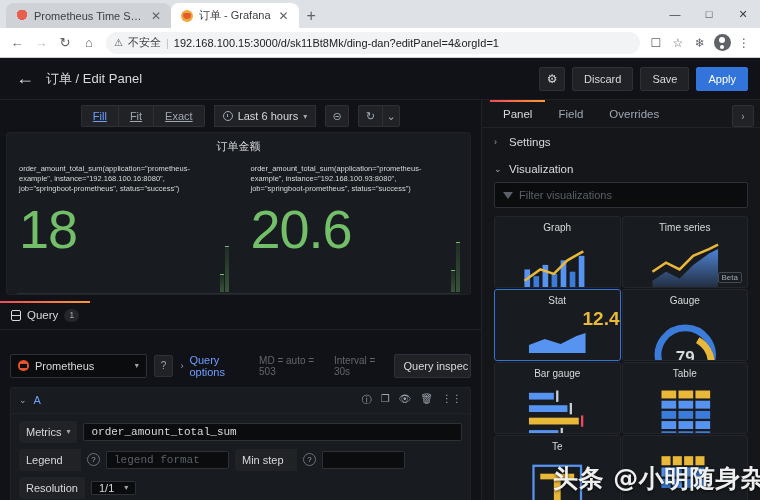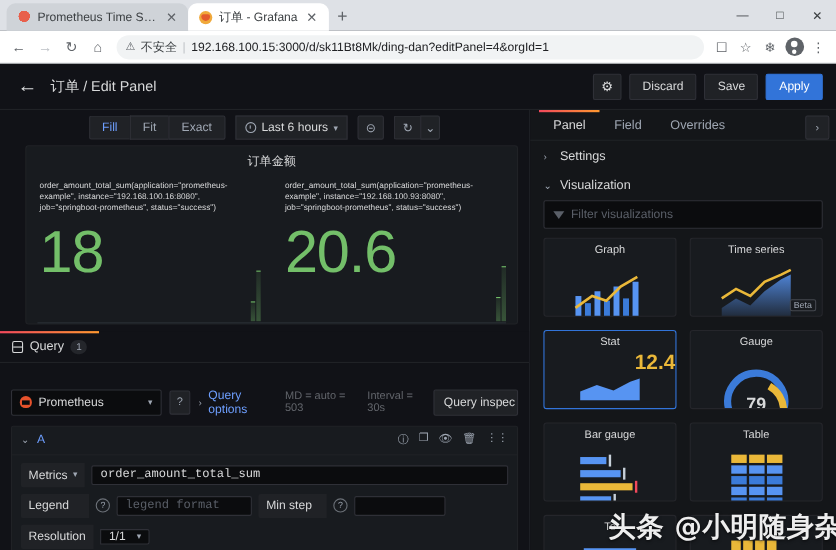--- a/index.html
+++ b/index.html
@@ -215,20 +215,21 @@
   .seg-group { display: flex; }
   .seg {
     height: 22px; padding: 0 11px;
     background: #202226;
     border: 1px solid #2f3037;
     border-right: none;
     font-size: 11px;
     color: #9fa7b3;
     display: flex; align-items: center;
     cursor: pointer;
+    text-decoration: underline;
   }
   .seg:first-child { border-radius: 2px 0 0 2px; }
   .seg:last-child { border-right: 1px solid #2f3037; border-radius: 0 2px 2px 0; }
   .seg.active { color: #6e9fff; background: #202226; }
   .time-picker {
     height: 22px;
     background: #202226;
     border: 1px solid #2f3037;
     border-radius: 0;
     display: flex; align-items: center; gap: 5px;
@@ -253,21 +254,21 @@
     border-radius: 2px;
     display: flex; align-items: center; justify-content: center;
     color: #9fa7b3; font-size: 11px;
     cursor: pointer;
   }
   .refresh-combo { display: flex; }
   .refresh-combo .tb-sq:first-child { border-radius: 2px 0 0 2px; border-right: none; }
   .refresh-combo .tb-sq:last-child { border-radius: 0 2px 2px 0; width: 18px; }
 
   
-  .panel-wrap { padding: 0 10px 6px 23px; flex: 0 0 auto; }
+  .panel-wrap { padding: 0 10px 6px 6px; flex: 0 0 auto; }
   .stat-panel {
     height: 163px;
     background: #181b1f;
     border: 1px solid #202226;
     border-radius: 3px;
     display: flex; flex-direction: column;
   }
   .panel-title {
     text-align: center;
     font-size: 11px;
@@ -567,21 +568,21 @@
     border-left: 5px solid transparent;
     border-right: 5px solid transparent;
     border-top: 7px solid #5a5f68;
     flex: 0 0 10px;
   }
 
   .viz-grid {
     padding: 0 12px;
     display: grid;
     grid-template-columns: 1fr 1fr;
-    gap: 12px;
+    gap: 1px;
     overflow: hidden;
     flex: 1;
     align-content: start;
   }
   .viz-card {
     height: 72px;
     background: #181b1f;
     border: 1px solid #25262b;
     border-radius: 3px;
     display: flex; flex-direction: column;

